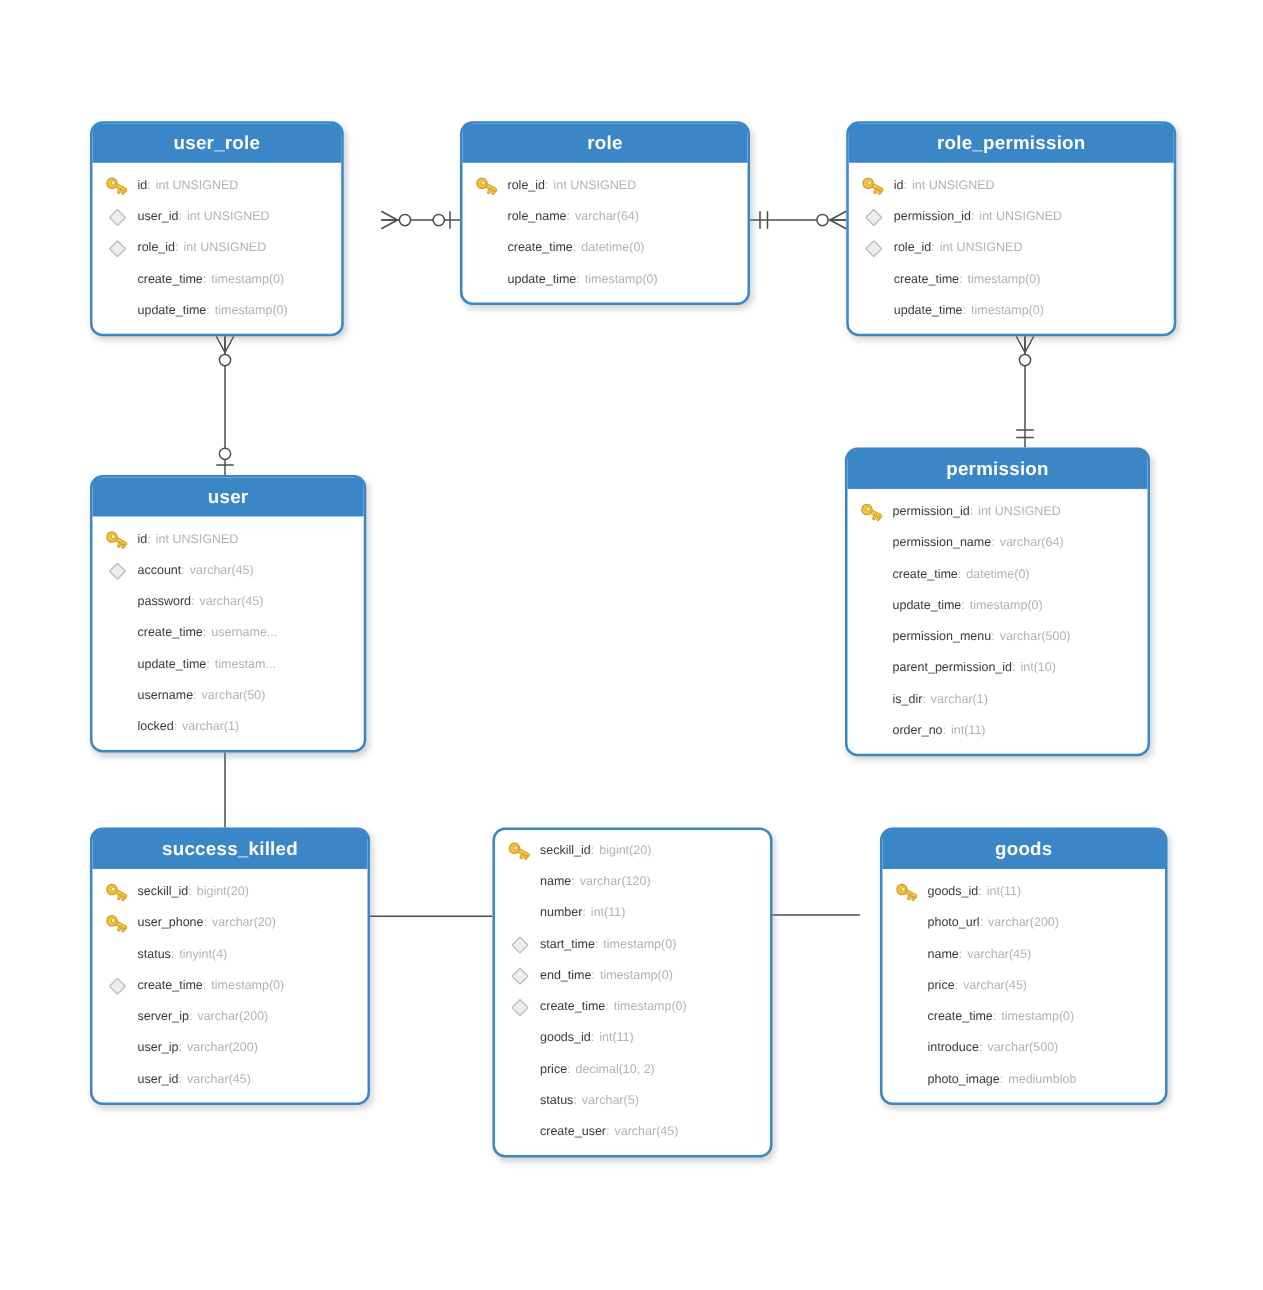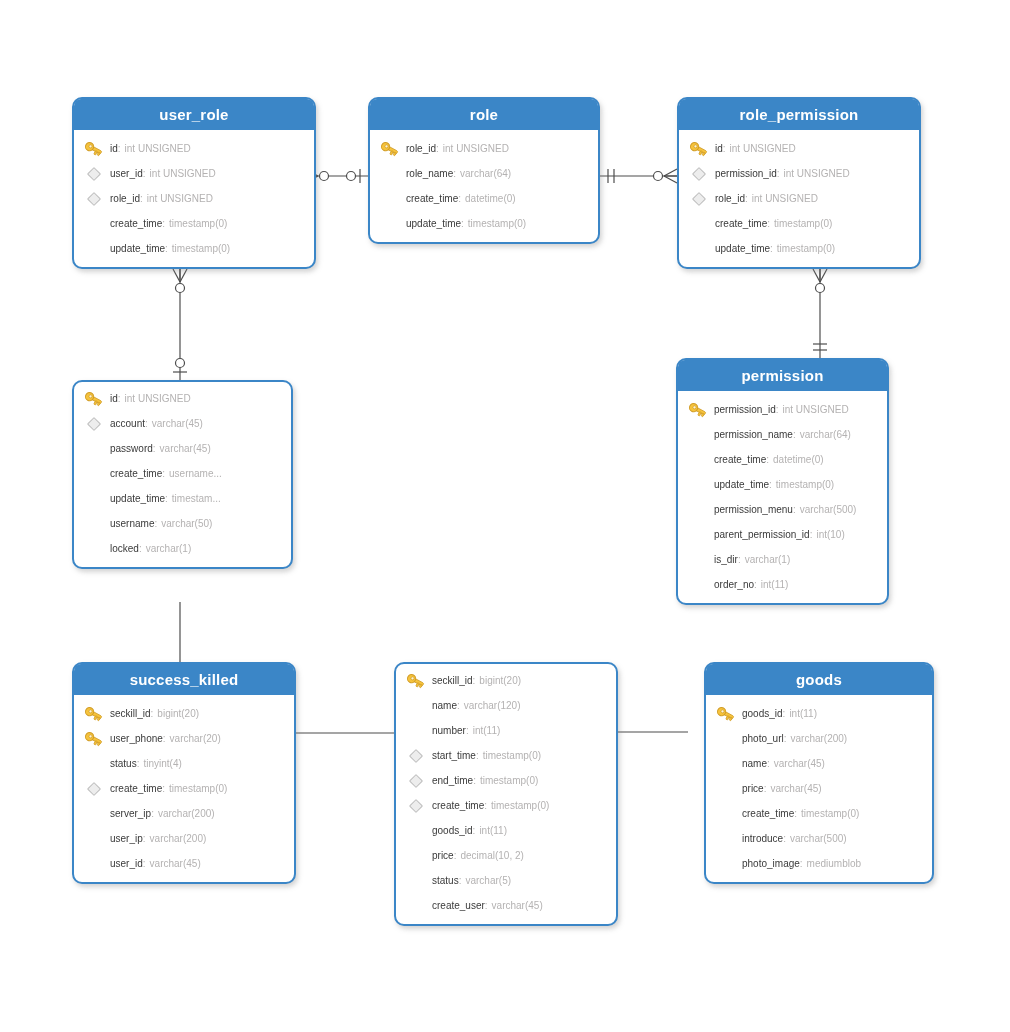--- a/index.html
+++ b/index.html
@@ -131,21 +131,21 @@
         <line x1="296" y1="733" x2="394" y2="733" stroke="#4d4d4d" stroke-width="1.2"></line>
         <g></g>
         <g></g>
       </g>
       <g>
         <line x1="618" y1="732" x2="688" y2="732" stroke="#4d4d4d" stroke-width="1.2"></line>
         <g></g>
         <g></g>
       </g>
     </svg>
-    <div class="table-card" style="left: 72px; top: 97px; width: 244px;">
+    <div class="table-card" style="left: 72px; top: 97px; width: 203px;">
       <div class="table-header">user_role</div>
       <div class="table-body">
         <div class="field-row">
           <span class="icon-cell">
             <svg width="20" height="18" viewBox="0 0 20 18">
               <g transform="rotate(28 10 9)">
                 <rect x="7" y="7.3" width="11" height="3.2" rx="1.2" fill="#f6c33c" stroke="#d09c27" stroke-width="0.8"></rect>
                 <rect x="12.2" y="9.6" width="1.9" height="4" rx="0.6" fill="#f6c33c" stroke="#d09c27" stroke-width="0.8"></rect>
                 <rect x="15.5" y="9.6" width="1.9" height="3.1" rx="0.6" fill="#f6c33c" stroke="#d09c27" stroke-width="0.8"></rect>
                 <circle cx="5" cy="9" r="4.1" fill="#f6c33c" stroke="#d09c27" stroke-width="1"></circle>
@@ -219,21 +219,21 @@
           <span class="ftype">datetime(0)</span>
         </div>
         <div class="field-row">
           <span class="icon-cell"></span>
           <span class="fname">update_time</span>
           <span class="fsep">:</span>
           <span class="ftype">timestamp(0)</span>
         </div>
       </div>
     </div>
-    <div class="table-card" style="left: 677px; top: 97px; width: 244px;">
+    <div class="table-card" style="left: 677px; top: 97px; width: 264px;">
       <div class="table-header">role_permission</div>
       <div class="table-body">
         <div class="field-row">
           <span class="icon-cell">
             <svg width="20" height="18" viewBox="0 0 20 18">
               <g transform="rotate(28 10 9)">
                 <rect x="7" y="7.3" width="11" height="3.2" rx="1.2" fill="#f6c33c" stroke="#d09c27" stroke-width="0.8"></rect>
                 <rect x="12.2" y="9.6" width="1.9" height="4" rx="0.6" fill="#f6c33c" stroke="#d09c27" stroke-width="0.8"></rect>
                 <rect x="15.5" y="9.6" width="1.9" height="3.1" rx="0.6" fill="#f6c33c" stroke="#d09c27" stroke-width="0.8"></rect>
                 <circle cx="5" cy="9" r="4.1" fill="#f6c33c" stroke="#d09c27" stroke-width="1"></circle>
@@ -268,21 +268,21 @@
           <span class="ftype">timestamp(0)</span>
         </div>
         <div class="field-row">
           <span class="icon-cell"></span>
           <span class="fname">update_time</span>
           <span class="fsep">:</span>
           <span class="ftype">timestamp(0)</span>
         </div>
       </div>
     </div>
-    <div class="table-card" style="left: 676px; top: 358px; width: 213px;">
+    <div class="table-card" style="left: 676px; top: 358px; width: 244px;">
       <div class="table-header">permission</div>
       <div class="table-body">
         <div class="field-row">
           <span class="icon-cell">
             <svg width="20" height="18" viewBox="0 0 20 18">
               <g transform="rotate(28 10 9)">
                 <rect x="7" y="7.3" width="11" height="3.2" rx="1.2" fill="#f6c33c" stroke="#d09c27" stroke-width="0.8"></rect>
                 <rect x="12.2" y="9.6" width="1.9" height="4" rx="0.6" fill="#f6c33c" stroke="#d09c27" stroke-width="0.8"></rect>
                 <rect x="15.5" y="9.6" width="1.9" height="3.1" rx="0.6" fill="#f6c33c" stroke="#d09c27" stroke-width="0.8"></rect>
                 <circle cx="5" cy="9" r="4.1" fill="#f6c33c" stroke="#d09c27" stroke-width="1"></circle>
@@ -332,20 +332,21 @@
         </div>
         <div class="field-row">
           <span class="icon-cell"></span>
           <span class="fname">order_no</span>
           <span class="fsep">:</span>
           <span class="ftype">int(11)</span>
         </div>
       </div>
     </div>
     <div class="table-card" style="left: 72px; top: 380px; width: 221px;">
+      <div class="table-header">user</div>
       <div class="table-body">
         <div class="field-row">
           <span class="icon-cell">
             <svg width="20" height="18" viewBox="0 0 20 18">
               <g transform="rotate(28 10 9)">
                 <rect x="7" y="7.3" width="11" height="3.2" rx="1.2" fill="#f6c33c" stroke="#d09c27" stroke-width="0.8"></rect>
                 <rect x="12.2" y="9.6" width="1.9" height="4" rx="0.6" fill="#f6c33c" stroke="#d09c27" stroke-width="0.8"></rect>
                 <rect x="15.5" y="9.6" width="1.9" height="3.1" rx="0.6" fill="#f6c33c" stroke="#d09c27" stroke-width="0.8"></rect>
                 <circle cx="5" cy="9" r="4.1" fill="#f6c33c" stroke="#d09c27" stroke-width="1"></circle>
                 <circle cx="5.7" cy="8.3" r="1.6" fill="#fdf3d5" stroke="#d09c27" stroke-width="0.7"></circle>

